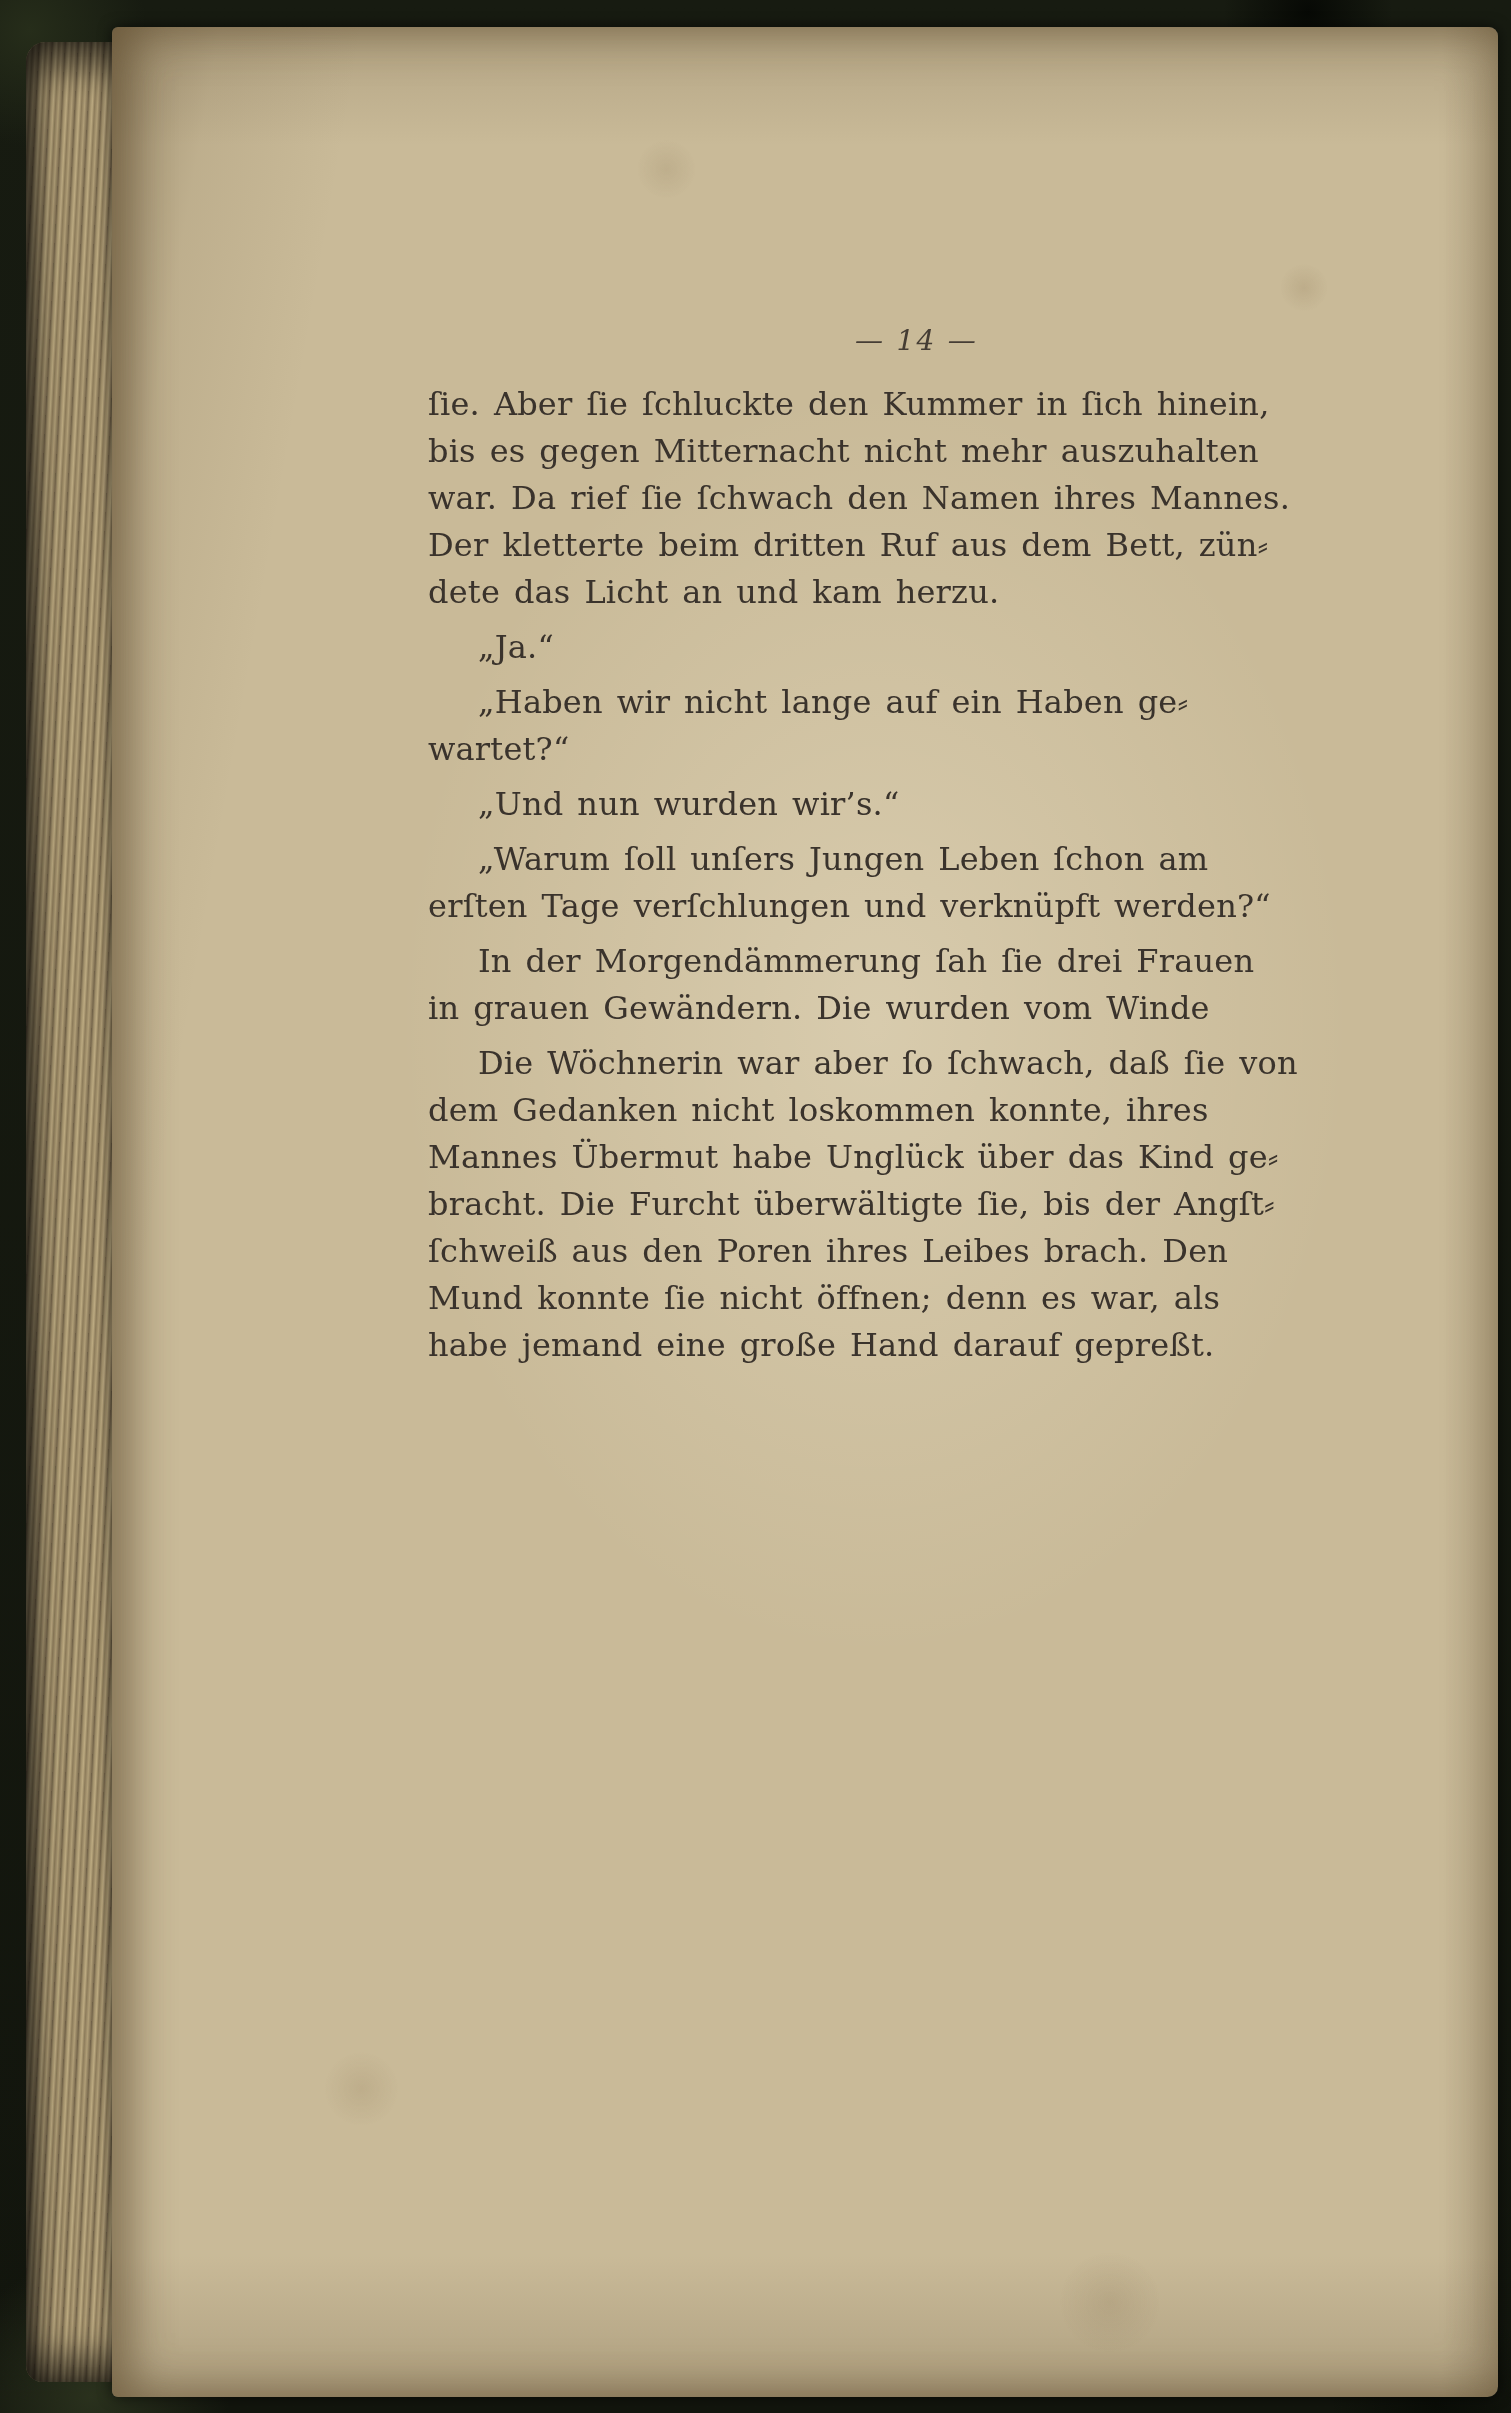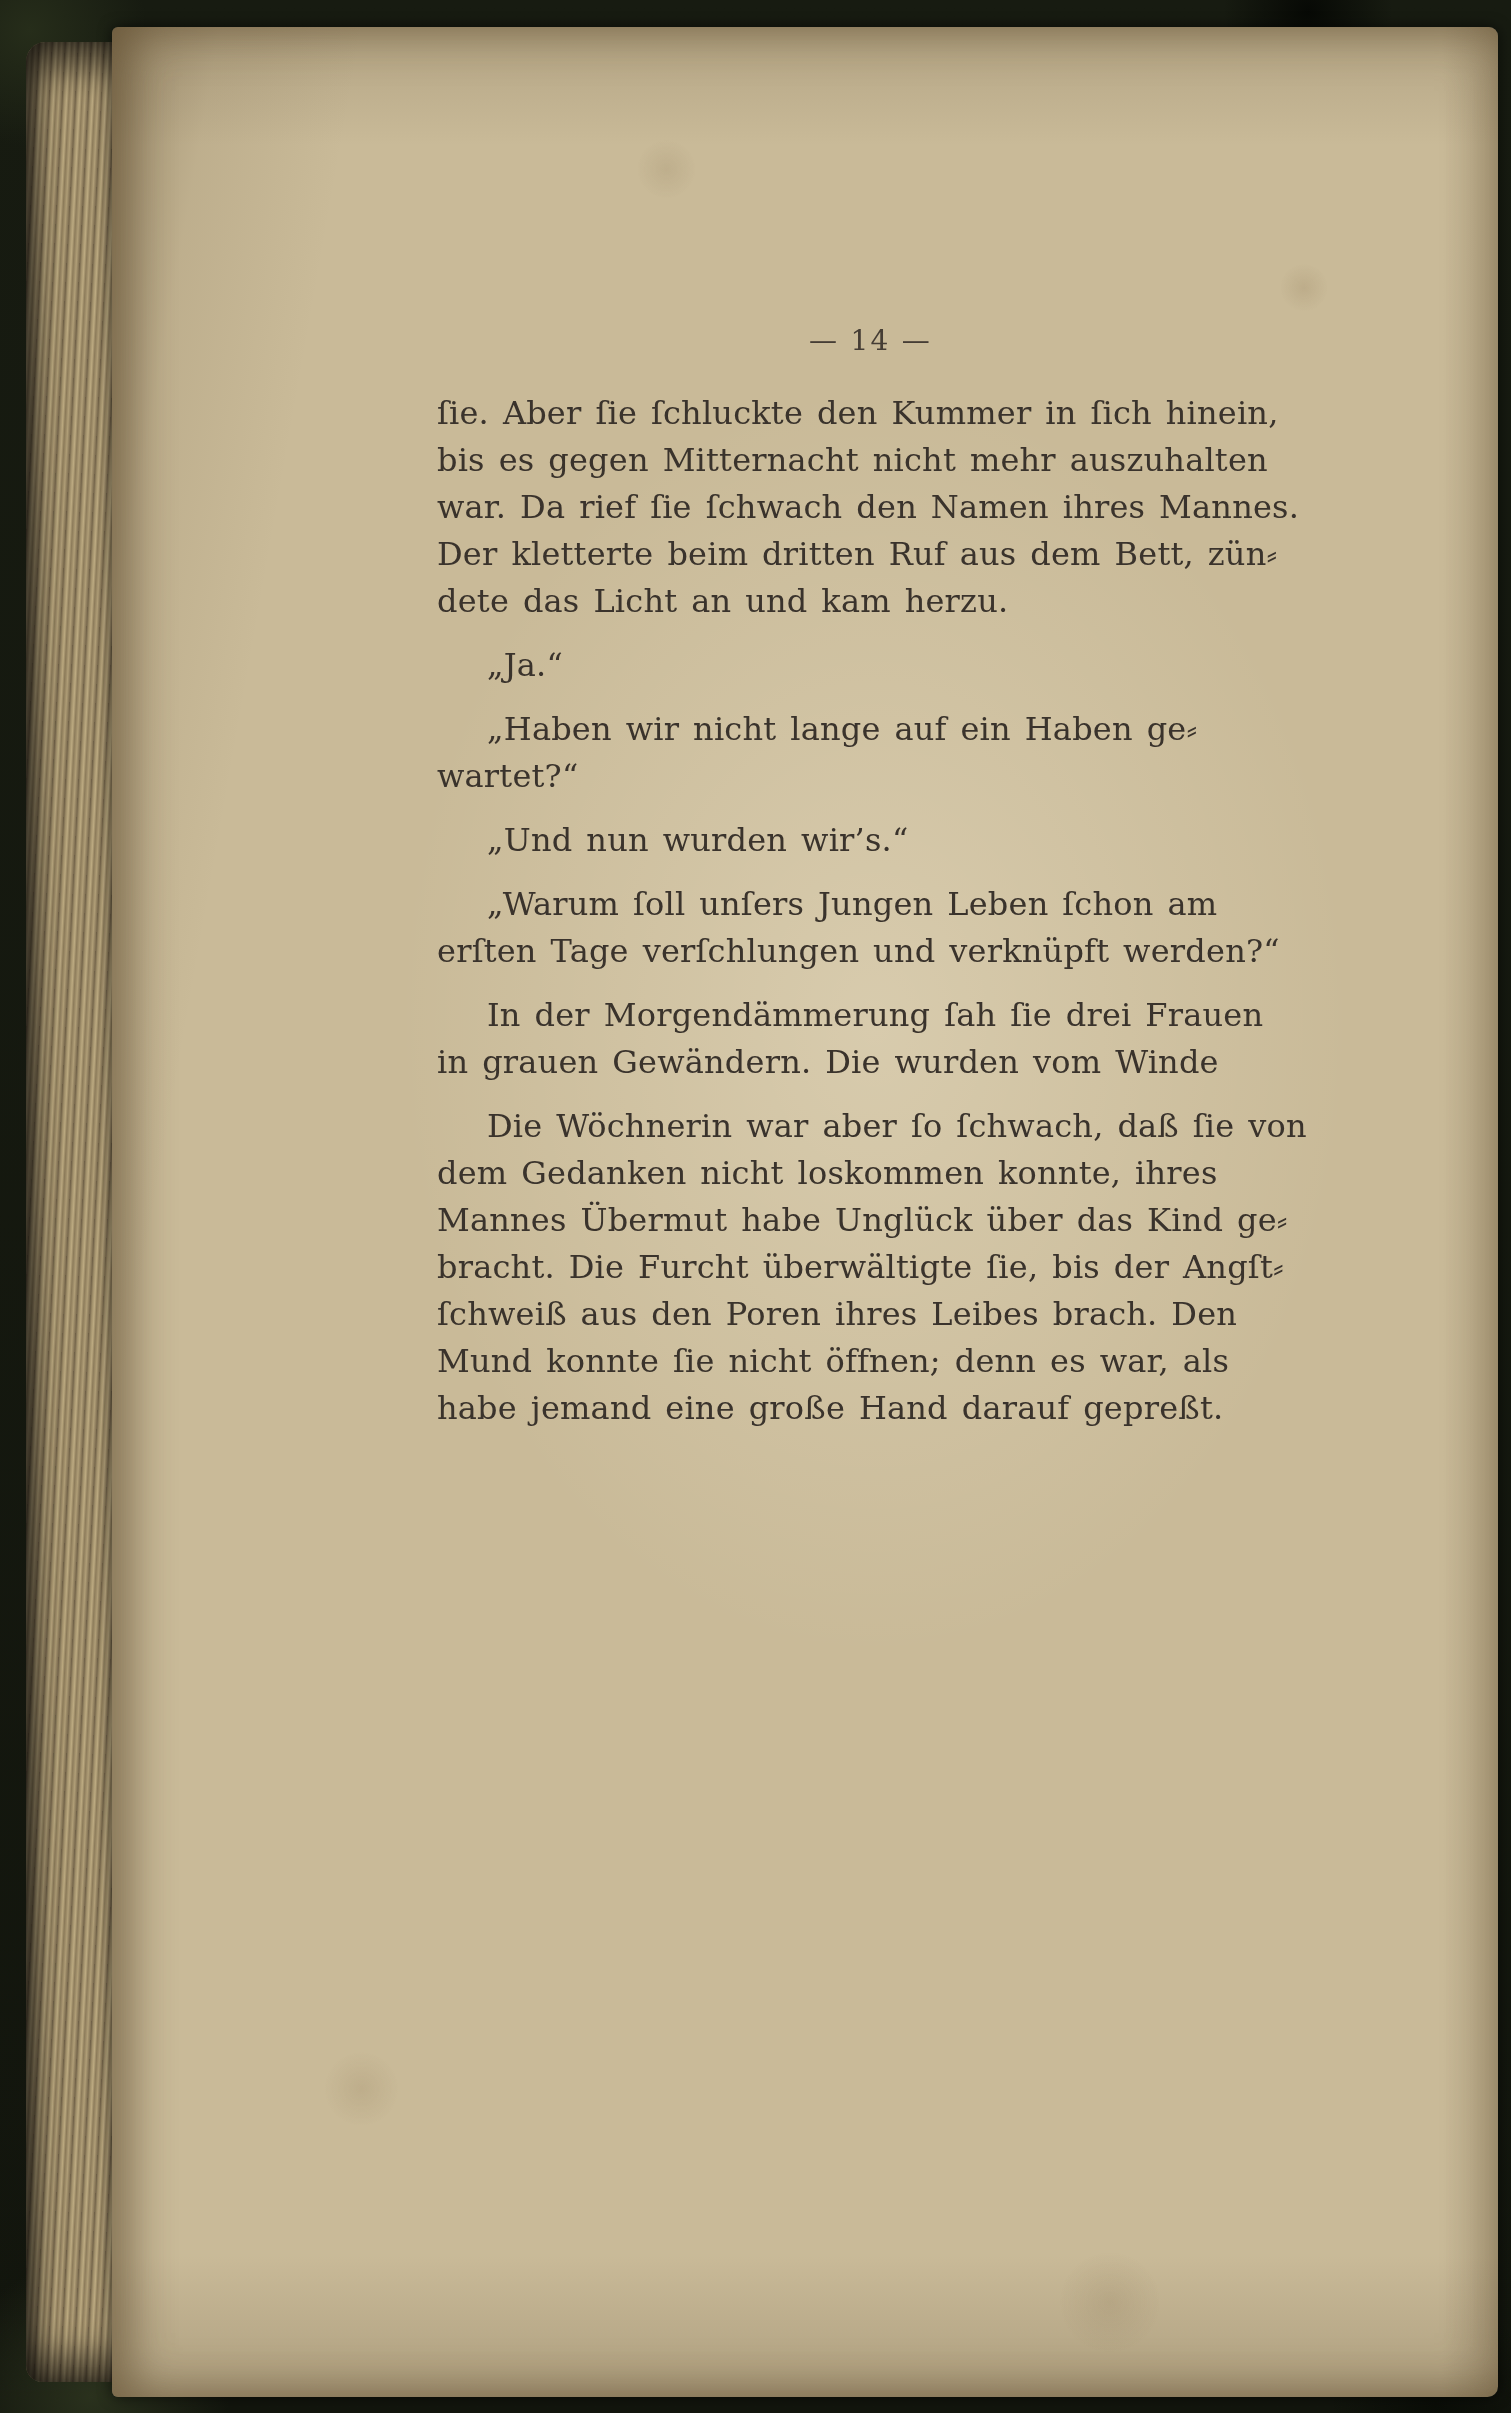--- a/index.html
+++ b/index.html
@@ -72,38 +72,39 @@
     background-image:
       radial-gradient(circle 53px at 18% 87%, rgba(112, 86, 50, 0.12), transparent 70%),
       radial-gradient(circle 34px at 86% 11%, rgba(112, 86, 50, 0.13), transparent 70%),
       radial-gradient(circle 72px at 72% 96%, rgba(100, 76, 44, 0.11), transparent 70%),
       radial-gradient(circle 42px at 40% 6%, rgba(100, 76, 44, 0.10), transparent 70%);
     pointer-events: none;
   }
 
   .page-number {
     position: absolute;
-    left: 398px;
+    left: 444px;
     top: 324px;
     width: 945px;
     text-align: center;
     font-size: 28px;
     letter-spacing: 2.3px;
     color: #453d34;
+    font-style: italic;
   }
 
   .text-block {
     position: absolute;
     left: 420px;
     top: 373px;
     width: 946px;
     color: #3a332c;
   }
   .para {
-    margin: 17px;
+    margin: 8px;
     font-size: 32px;
     line-height: 47px;
     white-space: pre-line;      
     word-spacing: 0.11em;
     letter-spacing: 0.2px;
     text-rendering: optimizeLegibility;
   }
   .para.indent {
     text-indent: 50px;
   }

